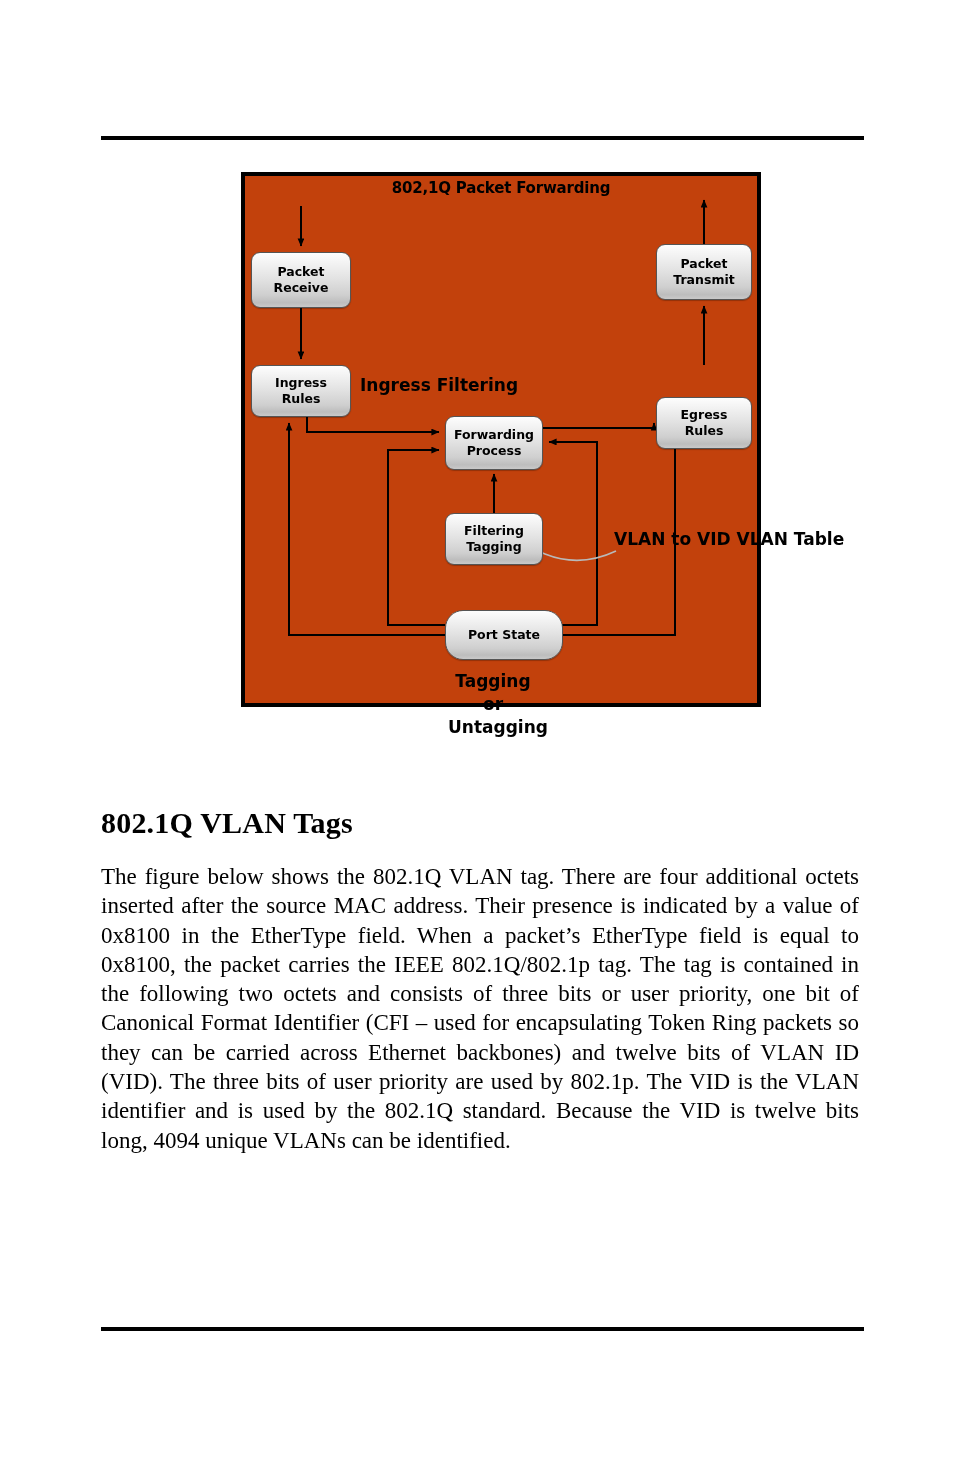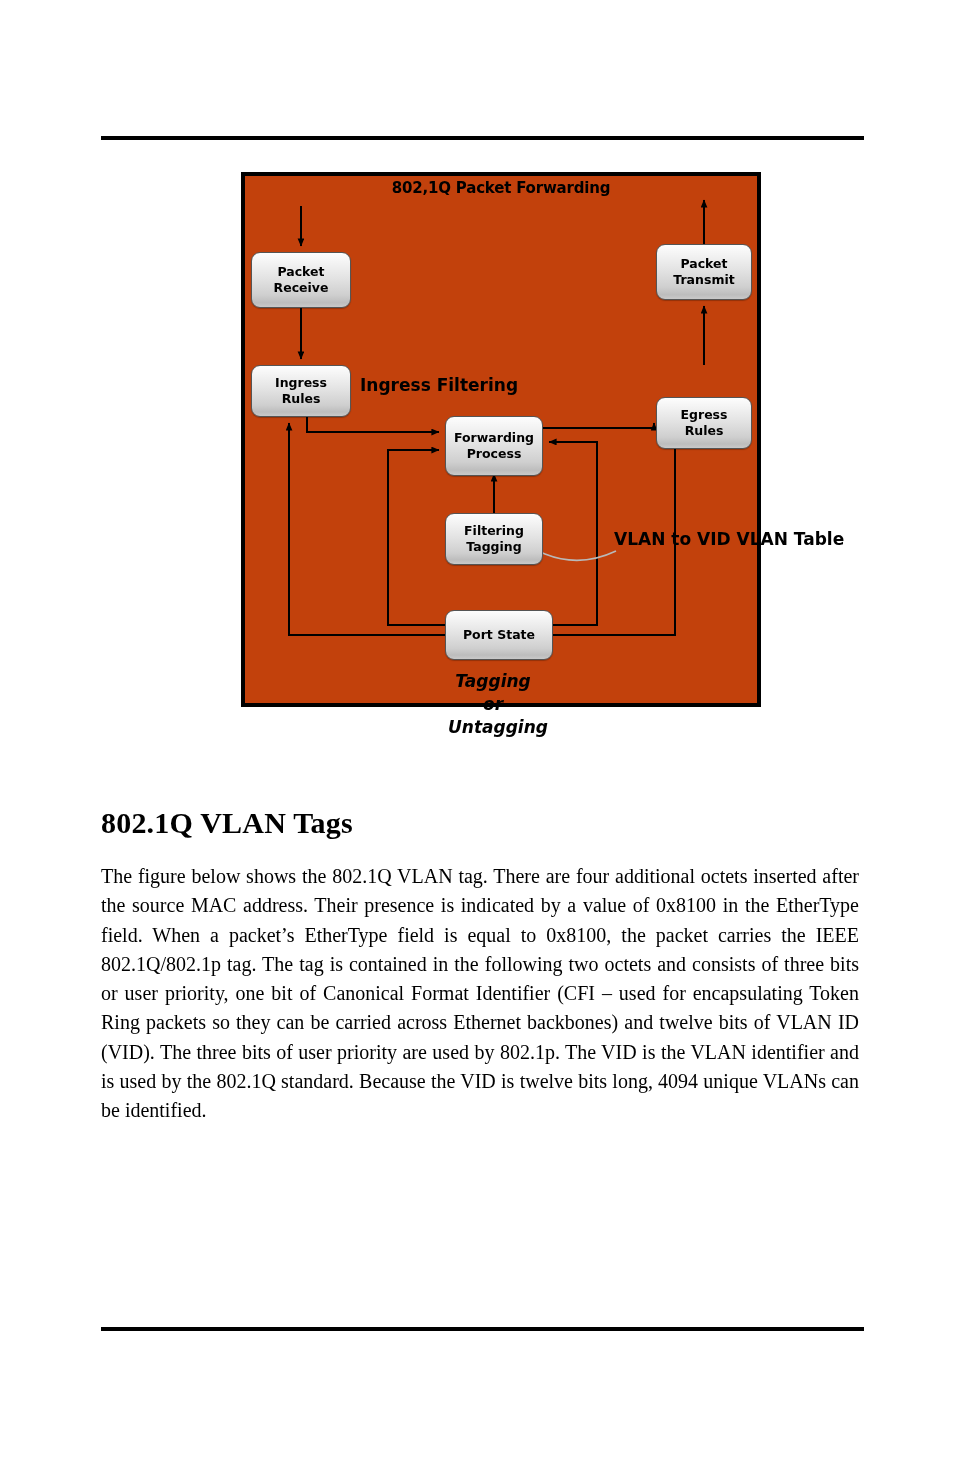--- a/index.html
+++ b/index.html
@@ -82,58 +82,58 @@
     color: #000000;
     text-align: center;
     box-shadow: 0 1px 1px rgba(0,0,0,0.25);
   }
   .node span { display: block; white-space: nowrap; }
 
   .node.packet-receive   { left: 6px;   top: 76px;  width: 100px; height: 56px; }
   .node.ingress-rules    { left: 6px;   top: 189px; width: 100px; height: 52px; }
   .node.packet-transmit  { left: 411px; top: 68px;  width: 96px;  height: 56px; }
   .node.egress-rules     { left: 411px; top: 189px; width: 96px;  height: 52px; margin-top: 32px; }
-  .node.forwarding-proc  { left: 200px; top: 240px; width: 98px;  height: 60px; }
+  .node.forwarding-proc  { left: 200px; top: 240px; width: 98px;  height: 54px; }
   .node.filtering-db     { left: 200px; top: 337px; width: 98px;  height: 52px; }
-  .node.port-state       { left: 200px; top: 434px; width: 108px;  height: 50px; }
+  .node.port-state       { left: 200px; top: 434px; width: 118px;  height: 50px; border-radius: 18px; }
   .node.port-state { justify-content: center; }
 
   
   .fig-label {
     position: absolute;
     font-family: "DejaVu Sans", sans-serif;
     font-size: 17px;
     font-weight: bold;
     line-height: 1.34;
     color: #000000;
     white-space: nowrap;
   }
   .fig-label.ingress-filtering { left: 115px; top: 198px; }
   .fig-label.pvid-vlan-table   { left: 369px; top: 352px; }
-  .fig-label.tagging           { left: 203px; top: 494px; text-align: center; width: 90px; white-space: normal; font-style: italic; }
+  .fig-label.tagging           { left: 203px; top: 494px; text-align: center; width: 90px; white-space: normal; }
 
   
   #content {
     position: absolute;
     left: 101px;
     top: 806px;
     width: 758px;
   }
   h2.section-heading {
     margin: 0 0 22px 0;
     font-family: "Liberation Serif", "DejaVu Serif", serif;
     font-size: 30px;
     font-weight: bold;
     letter-spacing: 0.2px;
     color: #000000;
   }
   p.body-text {
     margin: 0;
     font-family: "Liberation Serif", "DejaVu Serif", serif;
-    font-size: 20px;
+    font-size: 23px;
     line-height: 29.3px;
     text-align: justify;
     text-justify: inter-word;
     color: #000000;
   }
   p.body-text + p.body-text { margin-top: 0; }
 </style>
 </head>
 <body>
 

